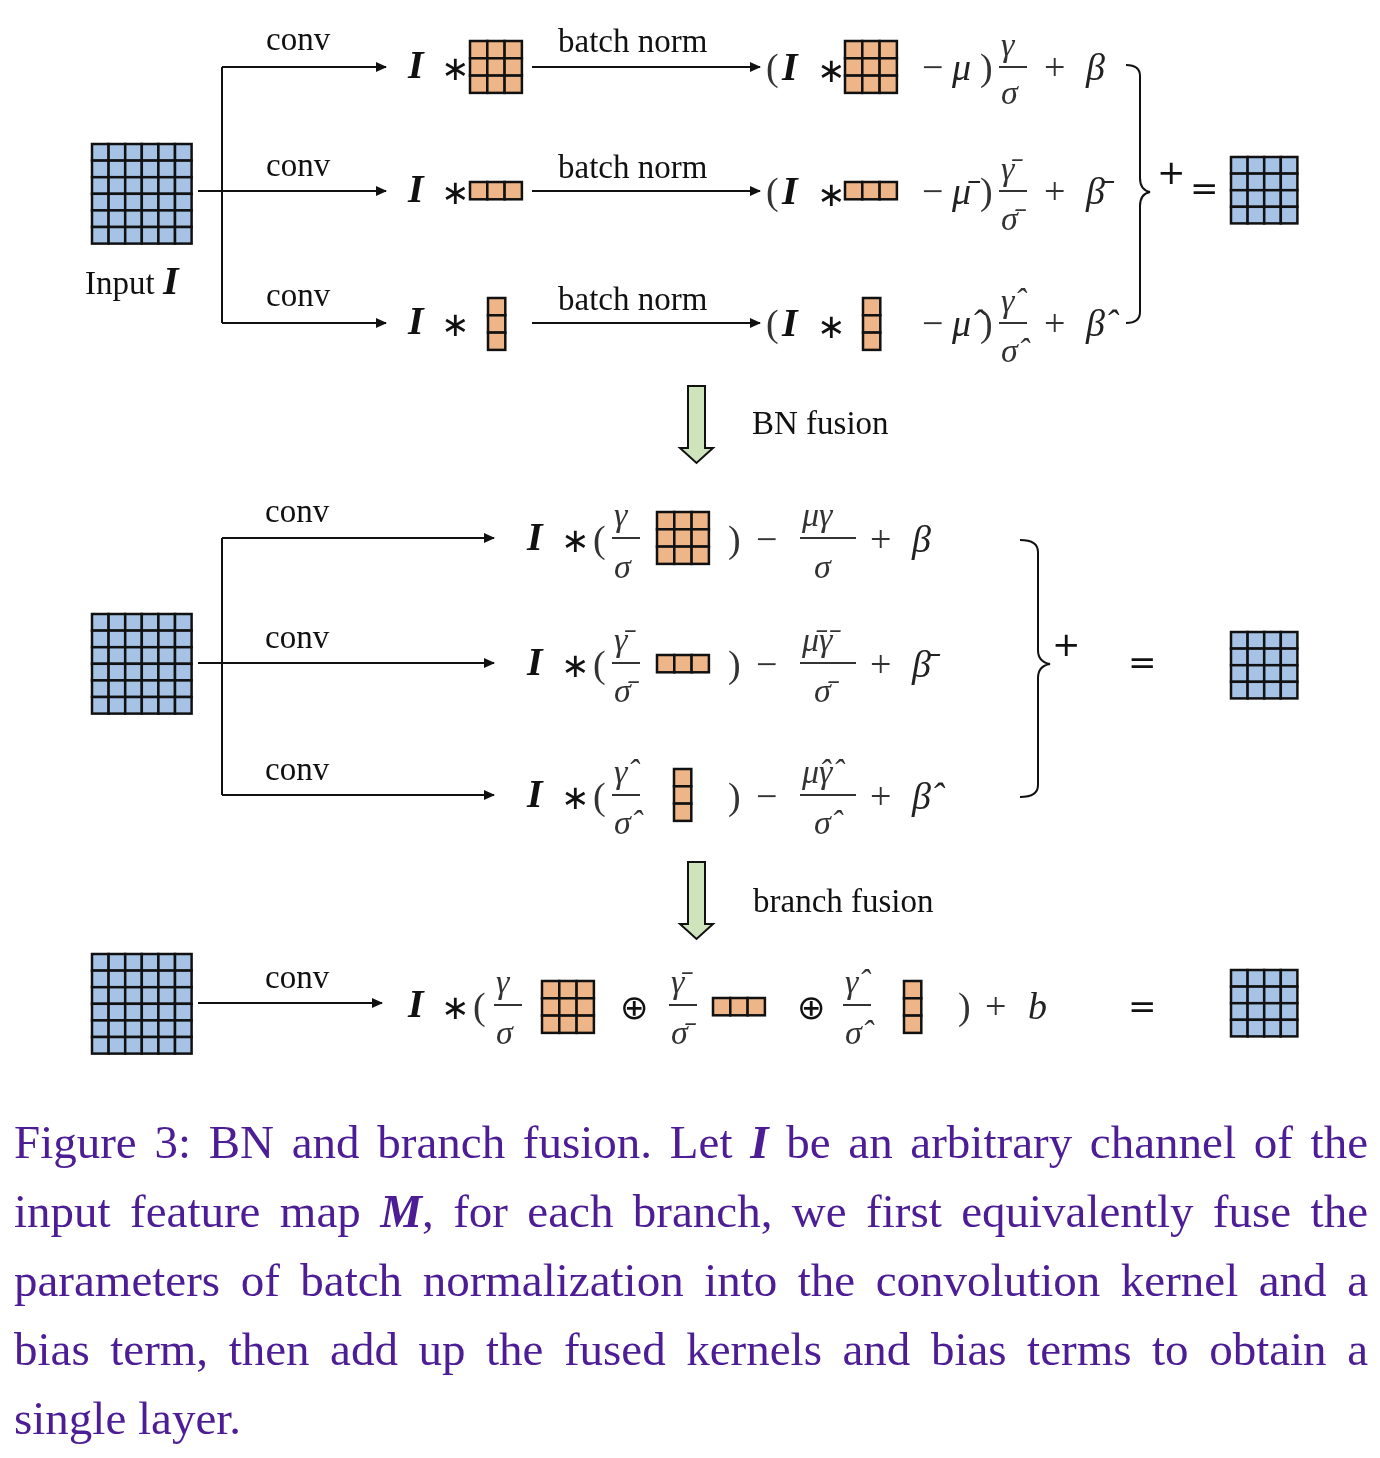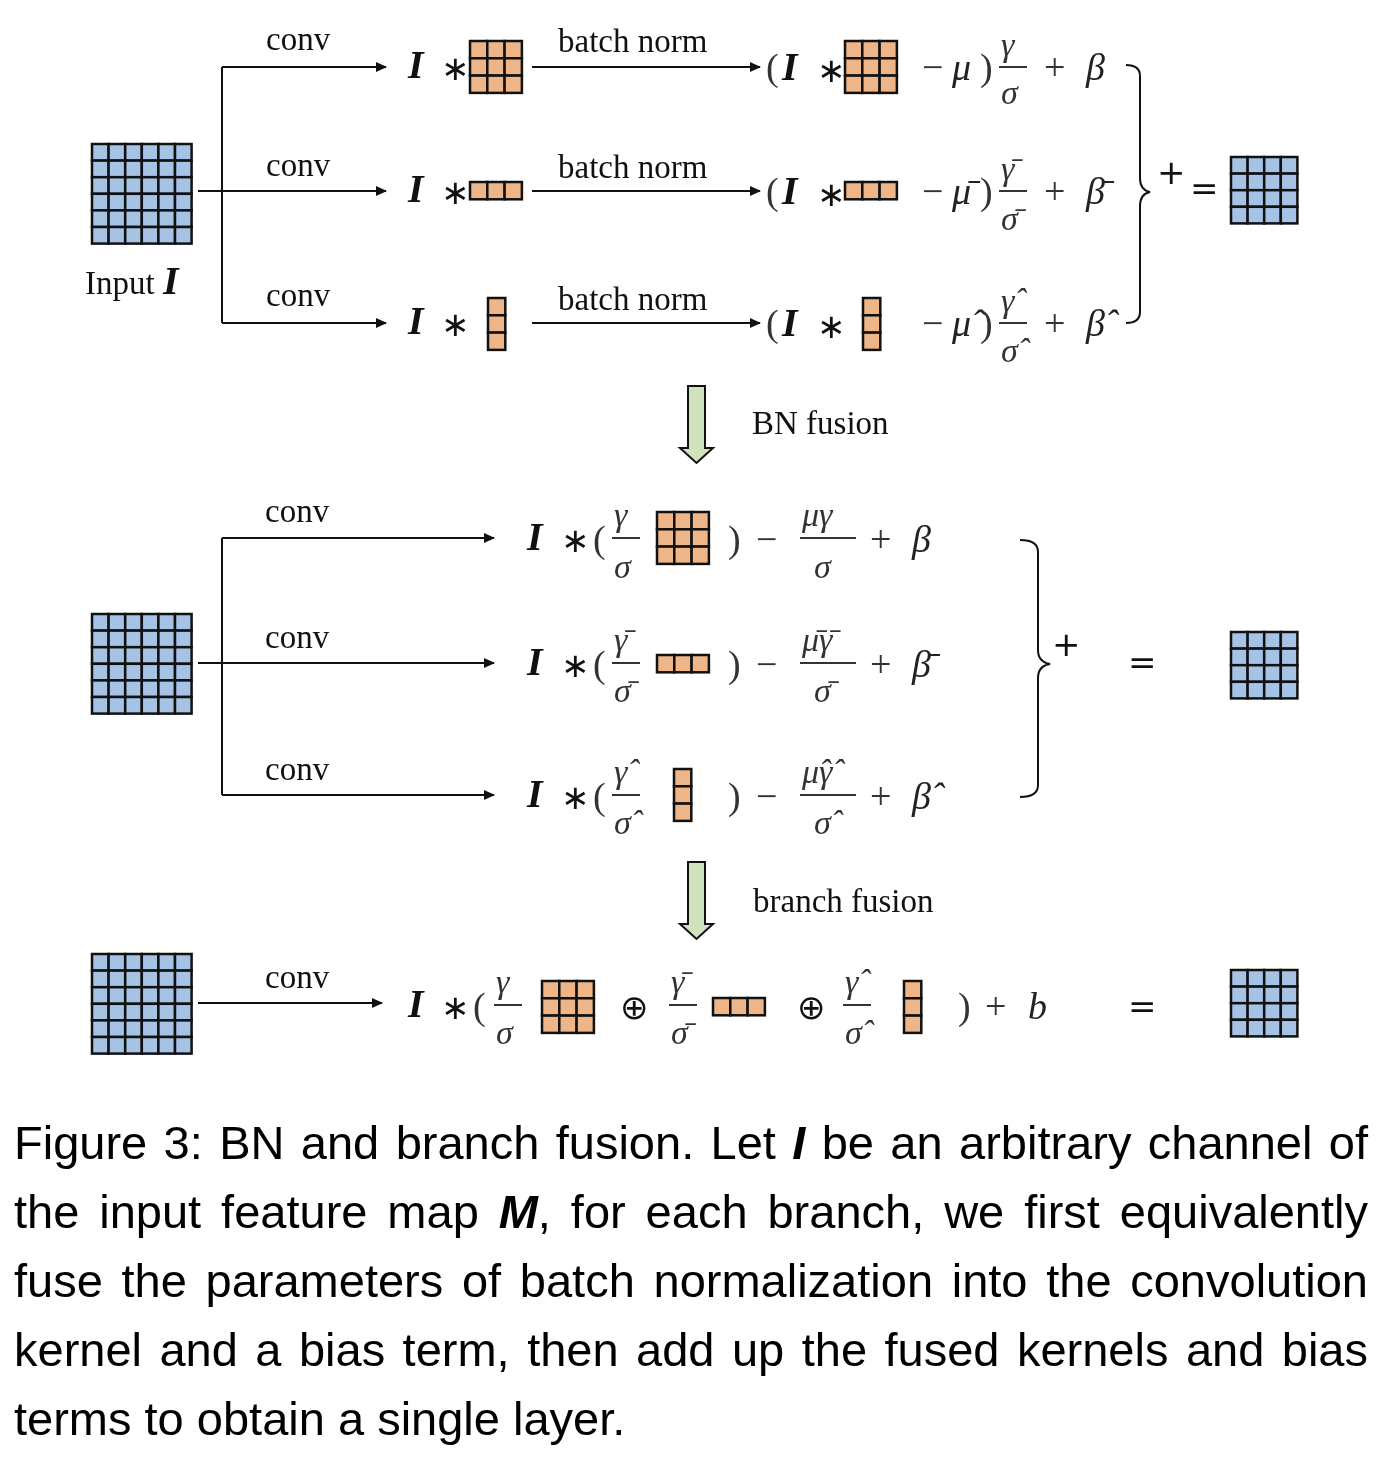--- a/index.html
+++ b/index.html
@@ -7,22 +7,22 @@
   #fig { position: absolute; left: 0; top: 0; width: 1380px; height: 1080px; }
   .lbl { font-family: "Liberation Serif", "DejaVu Serif", serif; font-size: 33px; fill: #111; }
   .math { font-family: "Liberation Serif", "DejaVu Serif", serif; font-size: 38px; fill: #222; font-style: italic; }
   .mathup { font-family: "Liberation Serif", "DejaVu Serif", serif; font-size: 38px; fill: #333; }
   .boldI { font-family: "Liberation Serif", "DejaVu Serif", serif; font-size: 40px; font-weight: bold; font-style: italic; fill: #111; }
   .frac { font-family: "Liberation Serif", "DejaVu Serif", serif; font-size: 34px; font-style: italic; fill: #333; }
   .sym { font-family: "DejaVu Sans", sans-serif; font-size: 34px; fill: #111; }
   .line { stroke: #111; stroke-width: 2; fill: none; }
   #caption {
     position: absolute; left: 14px; top: 1108px; width: 1354px;
-    font-family: Liberation Sans, sans-serif;
-    font-size: 47px; line-height: 69px; color: #000000; text-align: justify;
+    font-family: Liberation Serif, serif;
+    font-size: 47px; line-height: 69px; color: #4c1d95; text-align: justify;
   }
   #caption .bi { font-weight: bold; font-style: italic; }
 </style>
 </head>
 <body>
 
 <svg id="fig" width="1380" height="1080" viewBox="0 0 1380 1080" xmlns="http://www.w3.org/2000/svg">
   <defs>
     <marker id="ah" markerWidth="12" markerHeight="12" refX="10" refY="6" orient="auto" markerUnits="userSpaceOnUse">
       <path d="M0,1 L11,6 L0,11 Z" fill="#111"></path>

